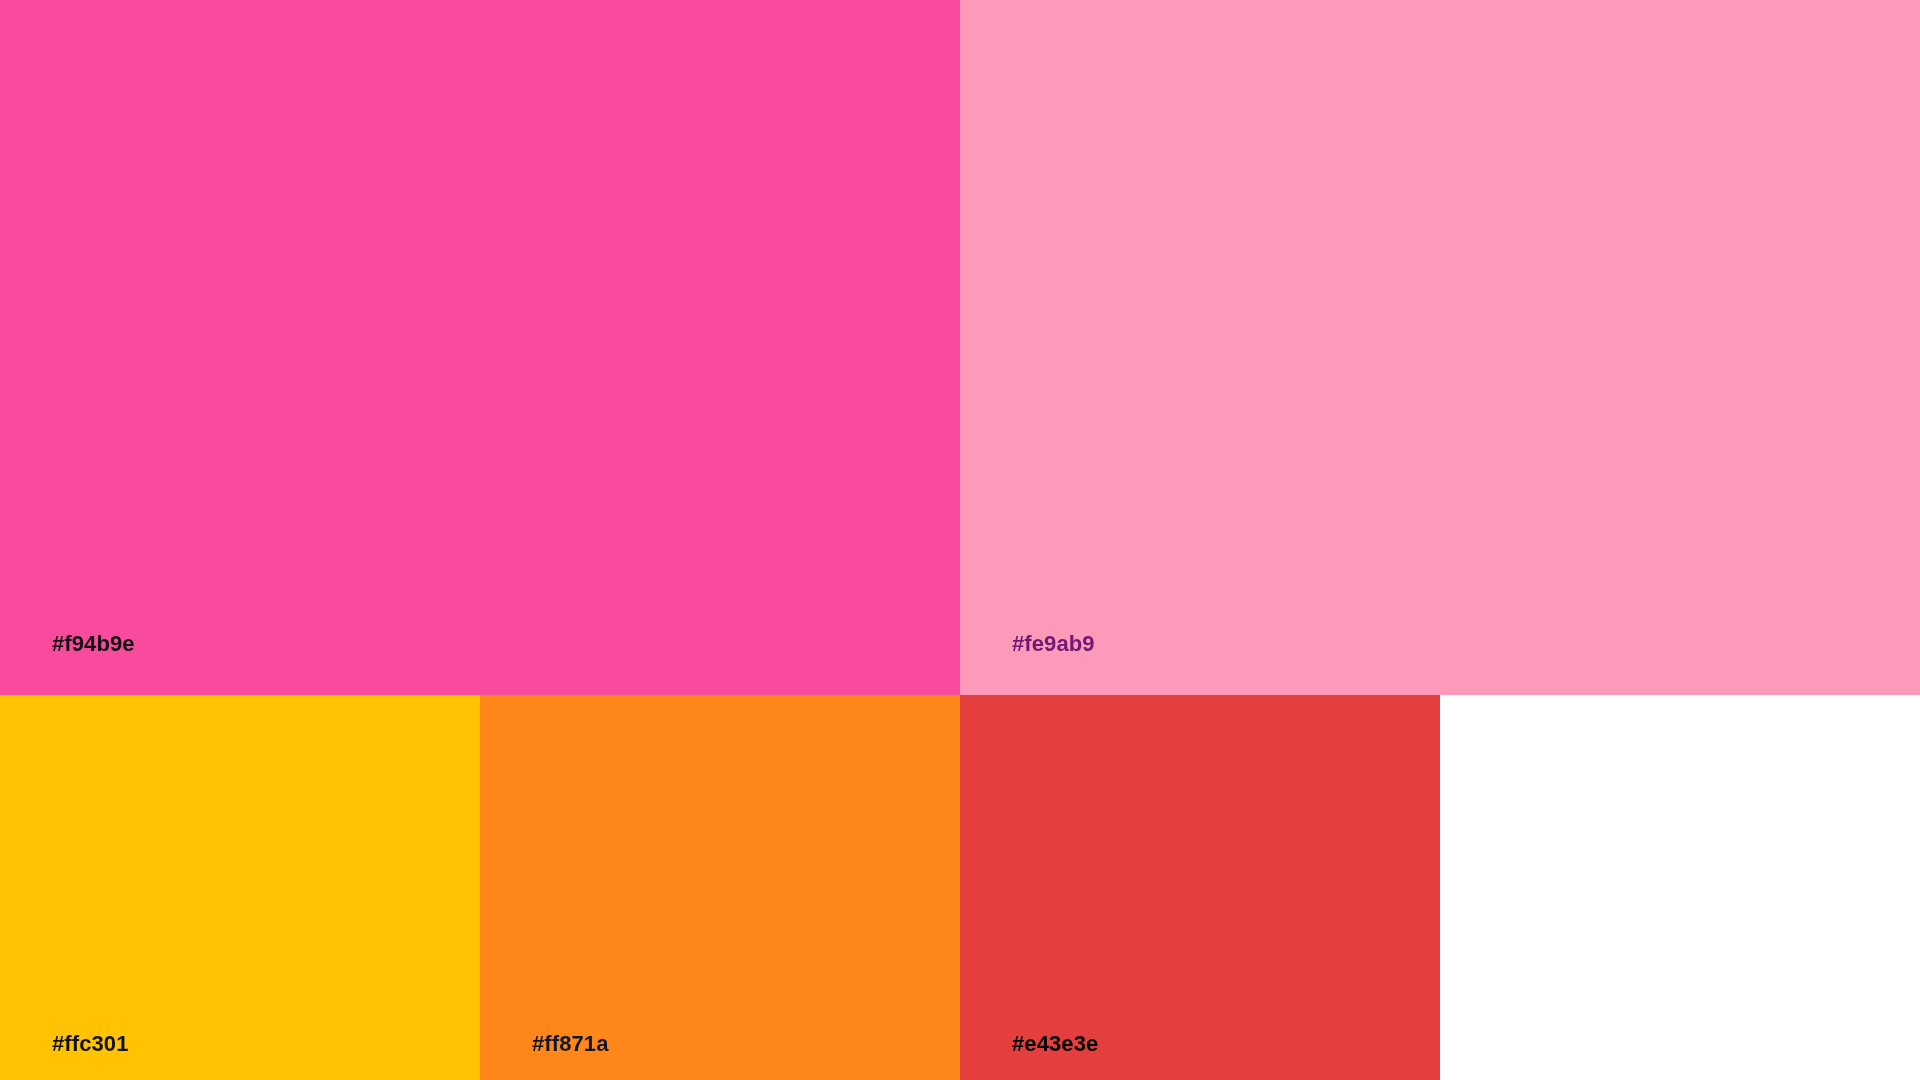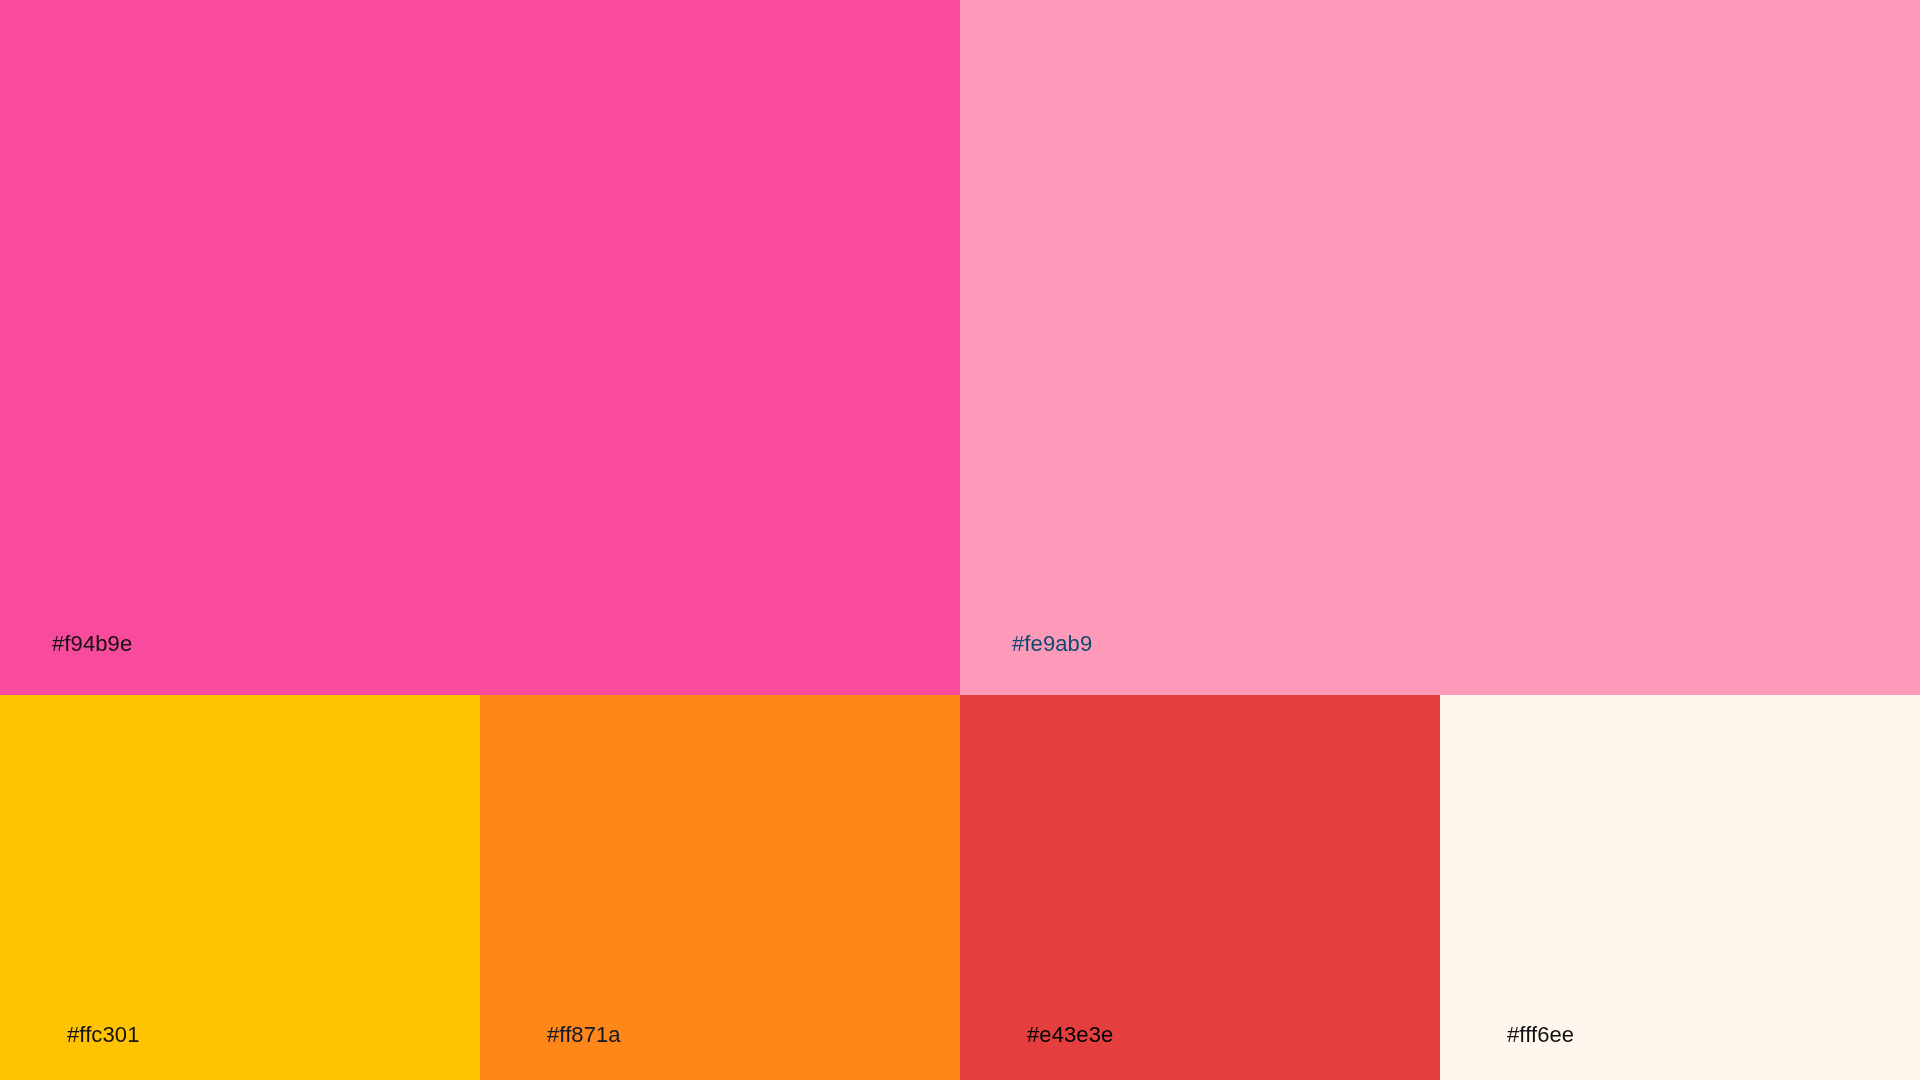--- a/index.html
+++ b/index.html
@@ -29,20 +29,21 @@
   .palette-row.row-top    { height: 695px; }
   .palette-row.row-bottom { height: 385px; }
 
   .swatch {
     position: relative;
     height: 100%;
     display: flex;
     align-items: flex-end;
     justify-content: flex-start;
     overflow: hidden;
+    font-weight: bold;
   }
 
   
   .row-top .swatch { width: 50%; }
 
   
   .row-bottom .swatch { width: 25%; }
 
   .swatch-label {
     font-family: "Liberation Sans", sans-serif;
@@ -50,54 +51,50 @@
     line-height: 1;
     letter-spacing: 0.1px;
     color: #121212;
     padding-left: 52px;
     padding-bottom: 40px;
     white-space: nowrap;
     -webkit-font-smoothing: antialiased;
   }
 
   .row-bottom .swatch-label {
-    padding-bottom: 34px;
-    margin-left: 15px;
+    padding-bottom: 25px;
   }
 </style>
 </head>
 <body>
 
 <div class="palette">
 
   <div class="palette-row row-top">
 
     <div class="swatch" style="background-color: rgb(249, 75, 158);">
       <span class="swatch-label" style="color: rgb(18, 18, 18);">#f94b9e</span>
     </div>
 
     <div class="swatch" style="background-color: rgb(254, 154, 185);">
-      <span class="swatch-label" style="color: #0c4a6e; margin-top: 44px;">#fe9ab9</span>
+      <span class="swatch-label" style="color: #701a75; margin-top: 44px;">#fe9ab9</span>
     </div>
 
   </div>
 
   <div class="palette-row row-bottom">
 
     <div class="swatch" style="background-color: rgb(255, 195, 1);">
       <span class="swatch-label" style="color: rgb(18, 18, 18);">#ffc301</span>
     </div>
 
     <div class="swatch" style="background-color: rgb(255, 135, 26);">
       <span class="swatch-label" style="color: #0f172a;">#ff871a</span>
     </div>
 
     <div class="swatch" style="background-color: rgb(228, 62, 62);">
       <span class="swatch-label" style="color: #000000;">#e43e3e</span>
     </div>
 
-    <div class="swatch" style="background-color: rgb(255, 246, 238);">
-      <span class="swatch-label" style="color: rgb(18, 18, 18);">#fff6ee</span>
-    </div>
 
   </div>
 
 </div>
 
 </body></html>

